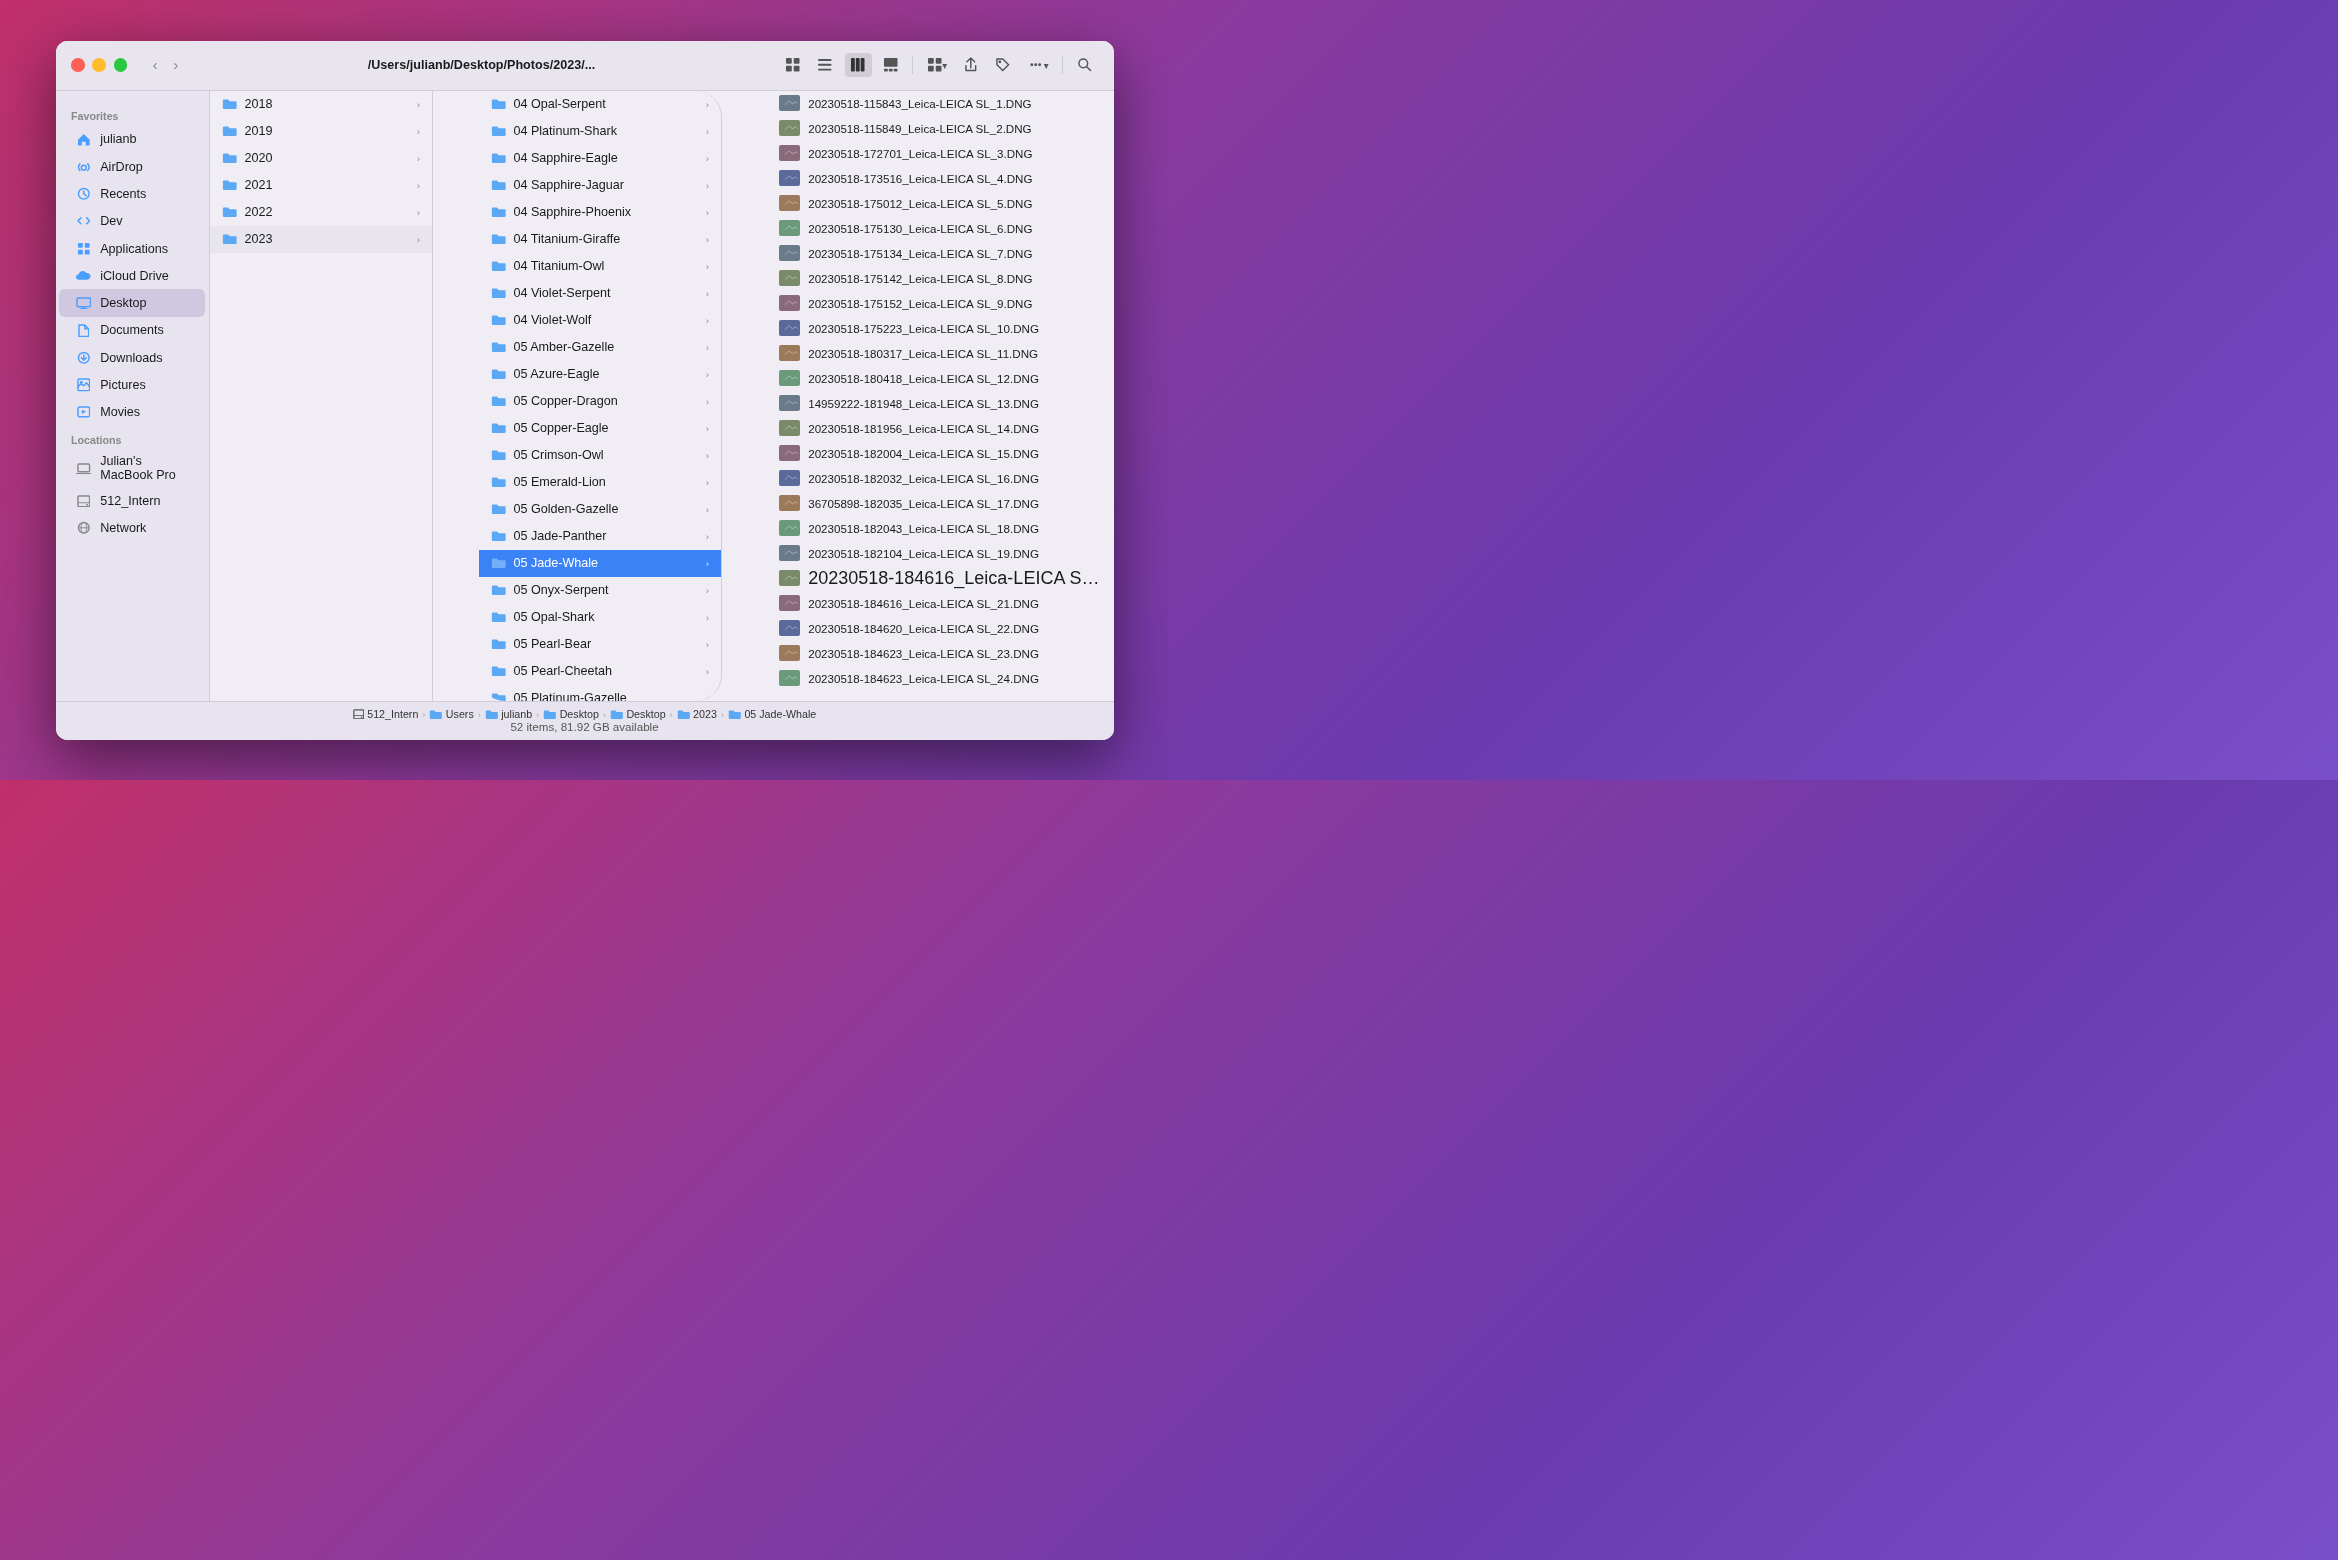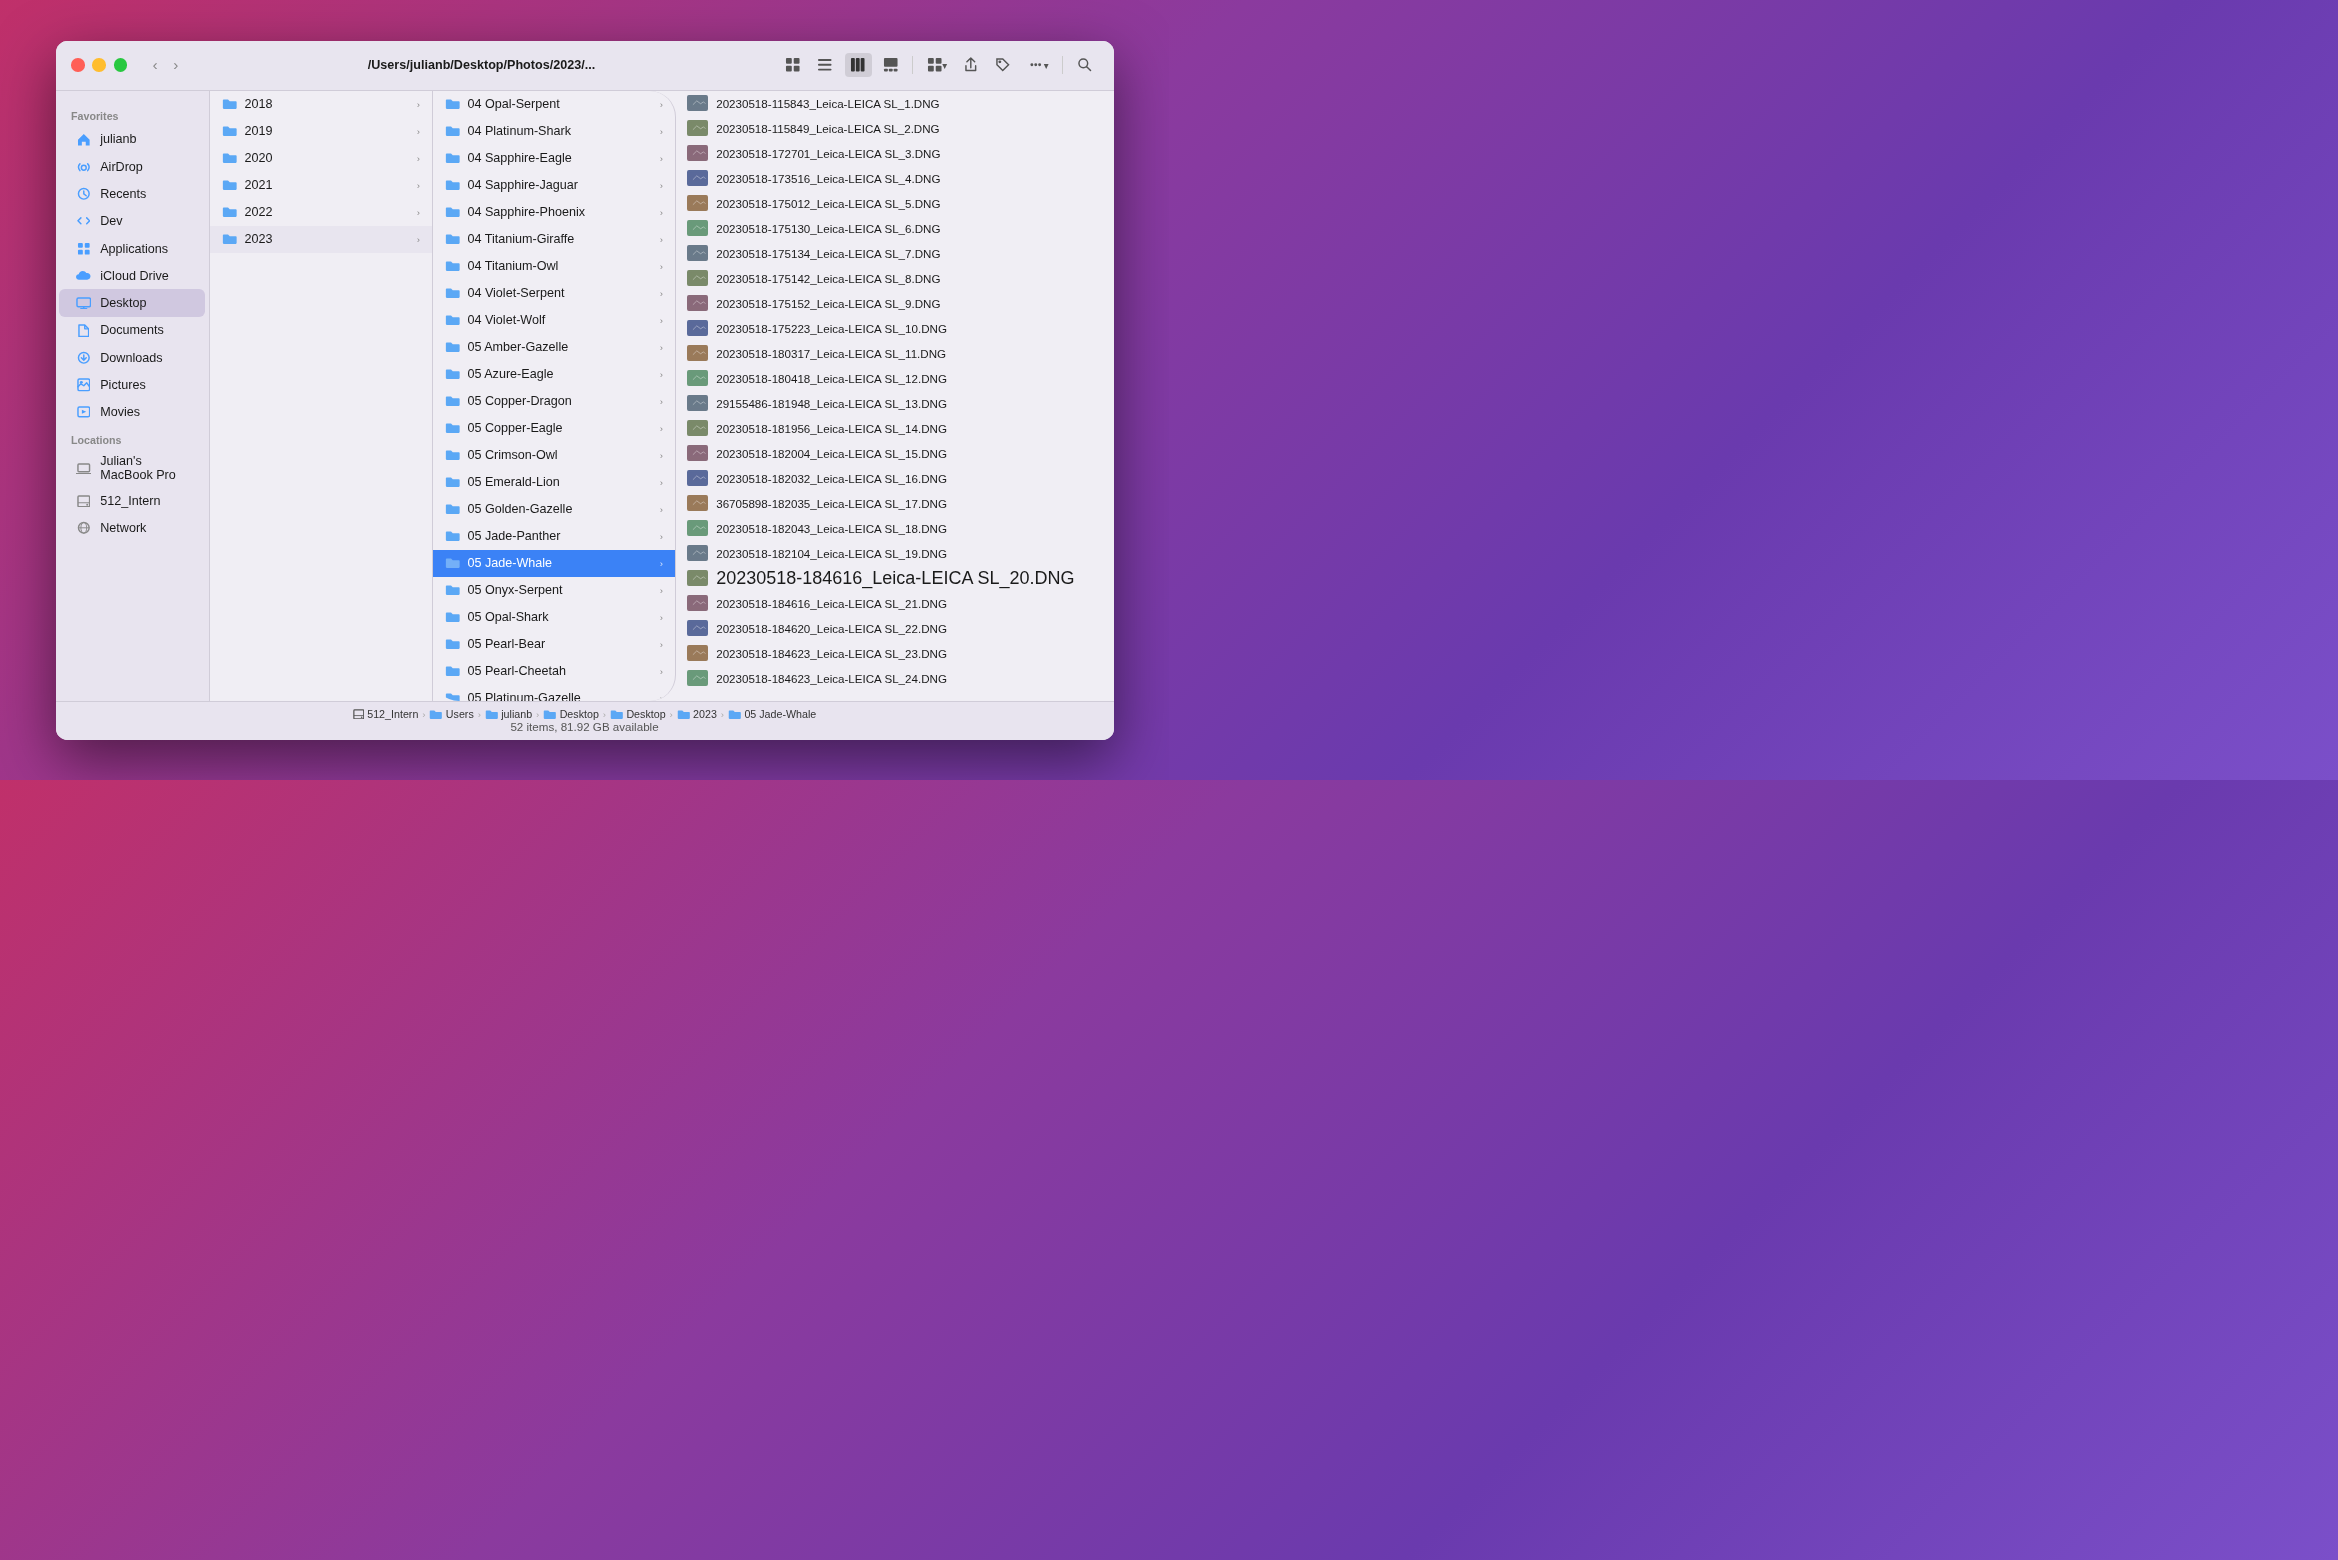--- a/index.html
+++ b/index.html
@@ -153,20 +153,21 @@
       justify-content: center;
       flex-shrink: 0;
       font-size: 13.6px;
     }
 
     
     .file-columns {
       display: flex;
       flex: 1;
       overflow: hidden;
+      gap: 46px;
     }
 
     .column {
       width: 243px;
       border-right: 1px solid #d0ccd8;
       overflow-y: auto;
       flex-shrink: 0;
     }
 
     .column:last-child { border-right: none; }
@@ -908,21 +909,21 @@
   </div>
           <div class="file-item">
     <div class="file-thumb" style="background:#6a7a8a; width:21.3px; height:15.5px; border-radius:1.9px; flex-shrink:0;">
       <svg width="17.5" height="11.6" viewBox="0 0 18 12">
         <rect width="18" height="12" fill="#6a7a8a"></rect>
         <rect x="1" y="1" width="16" height="8" fill="#6a7a8a" opacity="0.7"></rect>
         <circle cx="6" cy="5" r="2" fill="#6a7a8a" opacity="0.5"></circle>
         <path d="M4 8 L8 4 L12 7 L15 5 L17 7" stroke="rgba(255,255,255,0.4)" stroke-width="1" fill="none"></path>
       </svg>
     </div>
-    <span style="font-size:11.6px; white-space:nowrap; overflow:hidden; text-overflow:ellipsis;">29155486-181948_Leica-LEICA SL_13.DNG</span>
+    <span style="font-size:11.6px; white-space:nowrap; overflow:hidden; text-overflow:ellipsis;">14959222-181948_Leica-LEICA SL_13.DNG</span>
   </div>
           <div class="file-item">
     <div class="file-thumb" style="background:#7a8a6a; width:21.3px; height:15.5px; border-radius:1.9px; flex-shrink:0;">
       <svg width="17.5" height="11.6" viewBox="0 0 18 12">
         <rect width="18" height="12" fill="#7a8a6a"></rect>
         <rect x="1" y="1" width="16" height="8" fill="#7a8a6a" opacity="0.7"></rect>
         <circle cx="6" cy="5" r="2" fill="#7a8a6a" opacity="0.5"></circle>
         <path d="M4 8 L8 4 L12 7 L15 5 L17 7" stroke="rgba(255,255,255,0.4)" stroke-width="1" fill="none"></path>
       </svg>
     </div>

